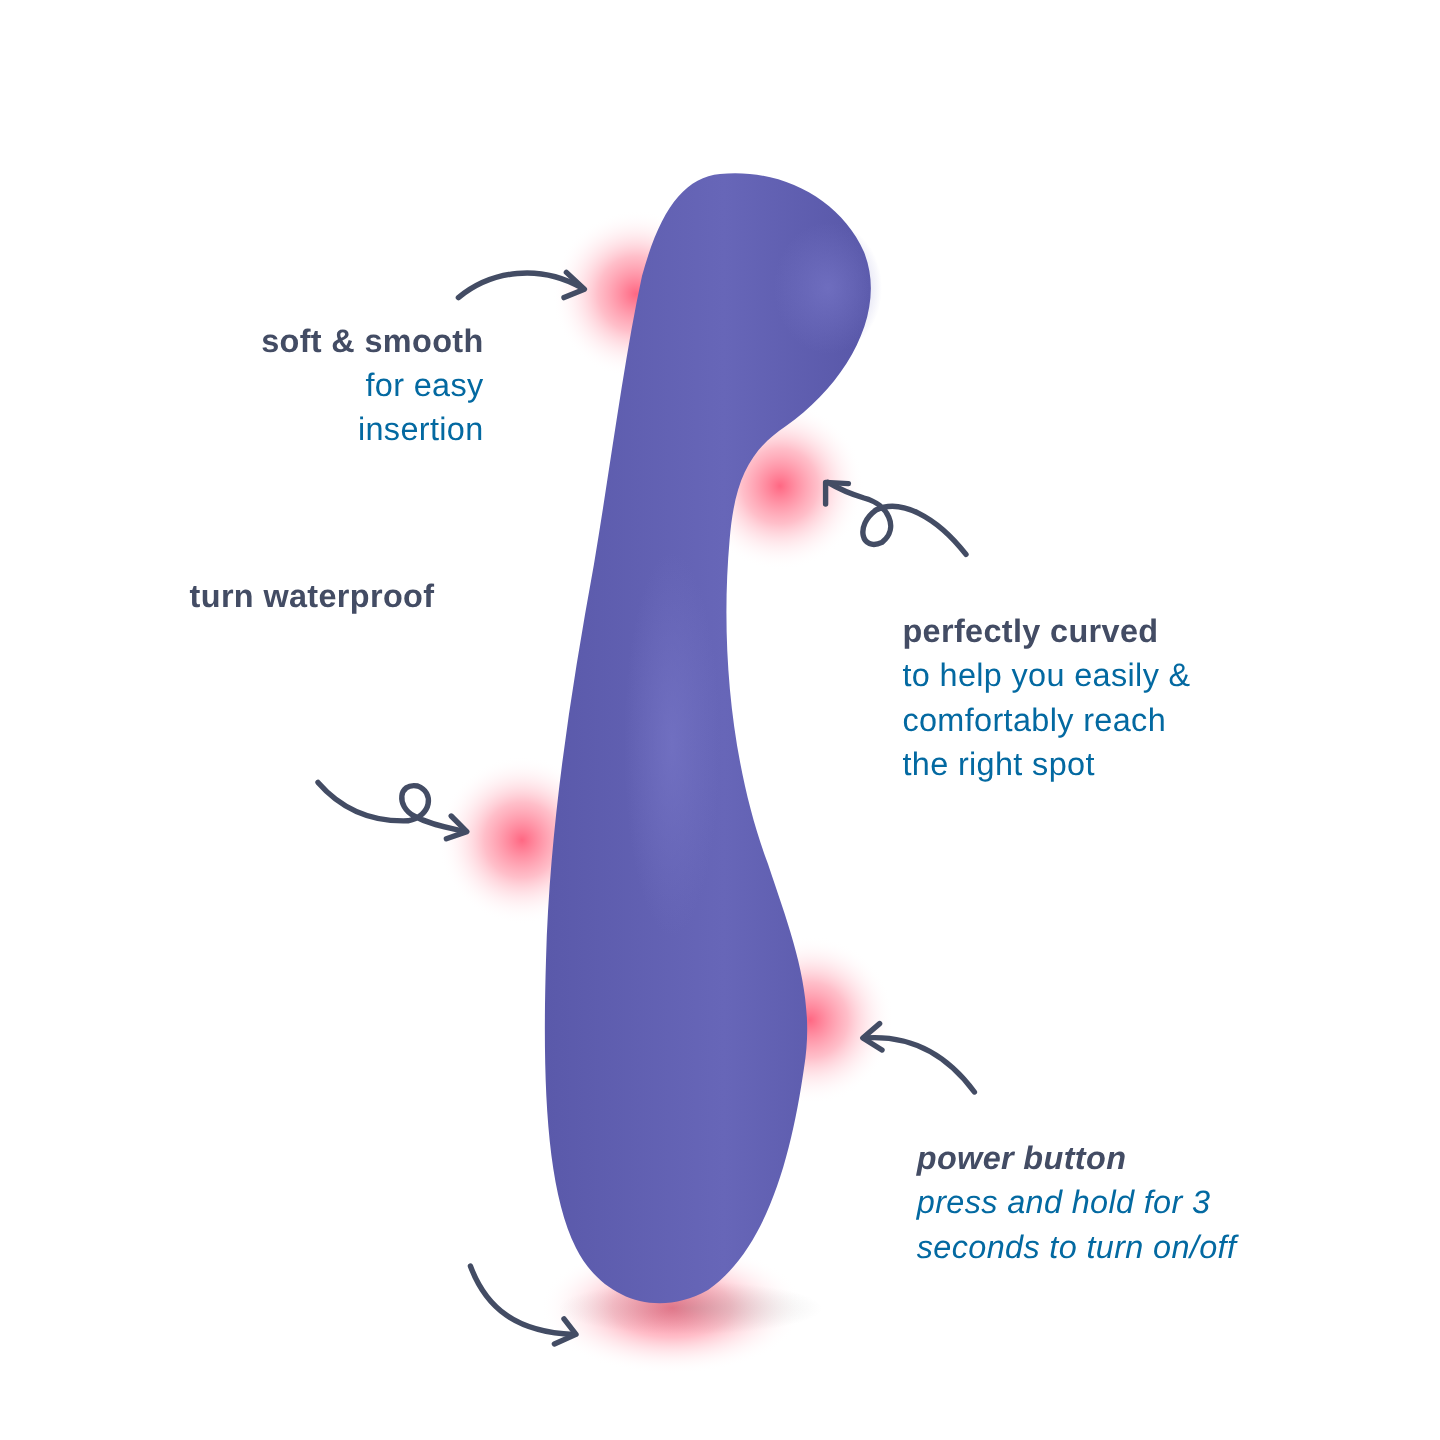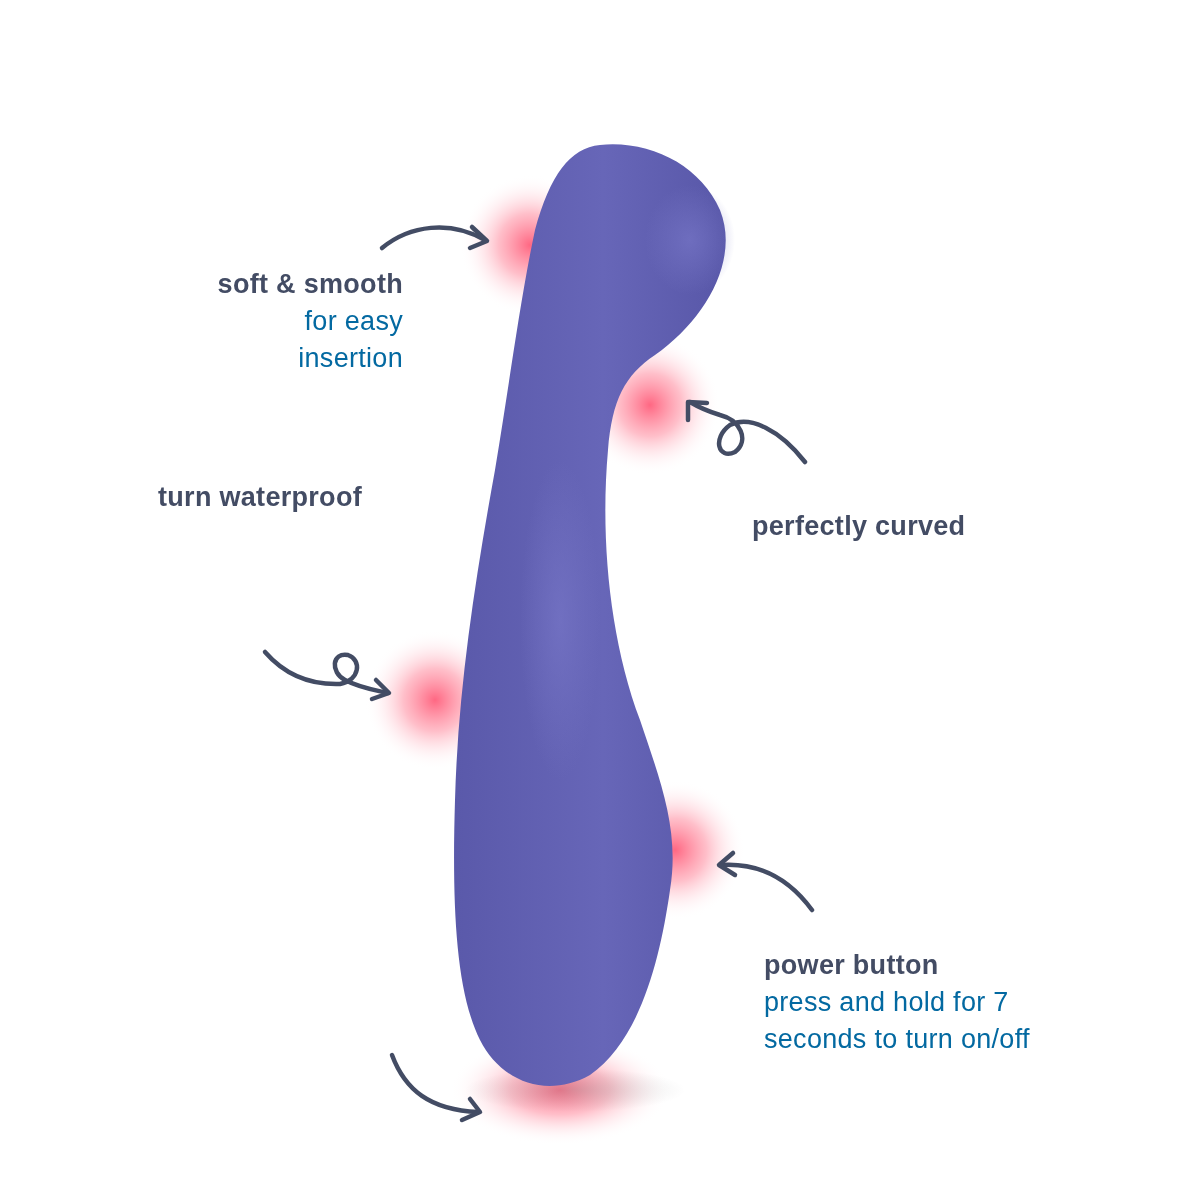--- a/index.html
+++ b/index.html
@@ -103,19 +103,22 @@
 
 <div class="callout right-al" style="right:838px; top:479px;">
   <div class="title">turn waterproof</div>
 </div>
 
 <div class="callout right-al" style="right:780px; top:922px;">
 </div>
 
 <div class="callout left-al" style="left:752px; top:508px;">
   <div class="title">perfectly curved</div>
+  <div class="desc">to help you easily &amp;
+comfortably reach
+the right spot</div>
 </div>
 
-<div class="callout left-al" style="left:764px; top:947px;">
+<div class="callout left-al" style="left:764px; top:947px;font-style:italic;">
   <div class="title">power button</div>
-  <div class="desc">press and hold for 7
+  <div class="desc">press and hold for 3
 seconds to turn on/off</div>
 </div>
 
 </body></html>

